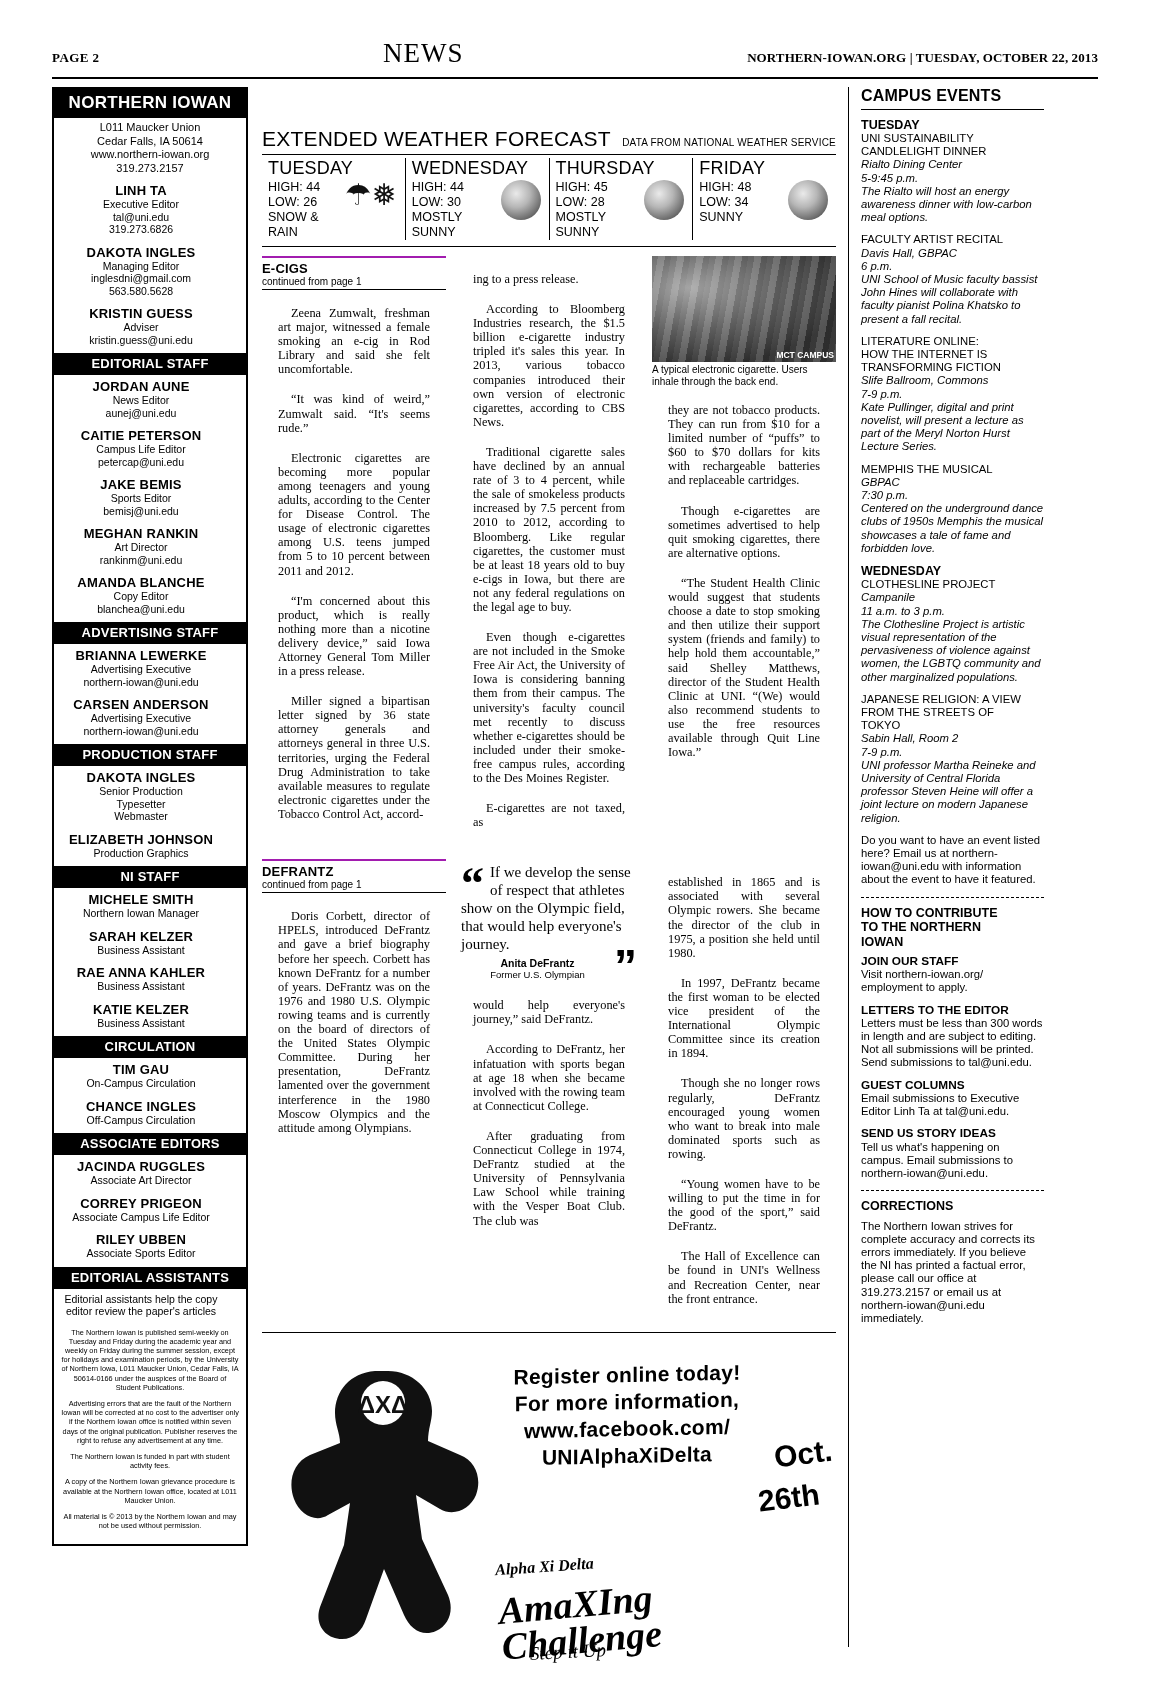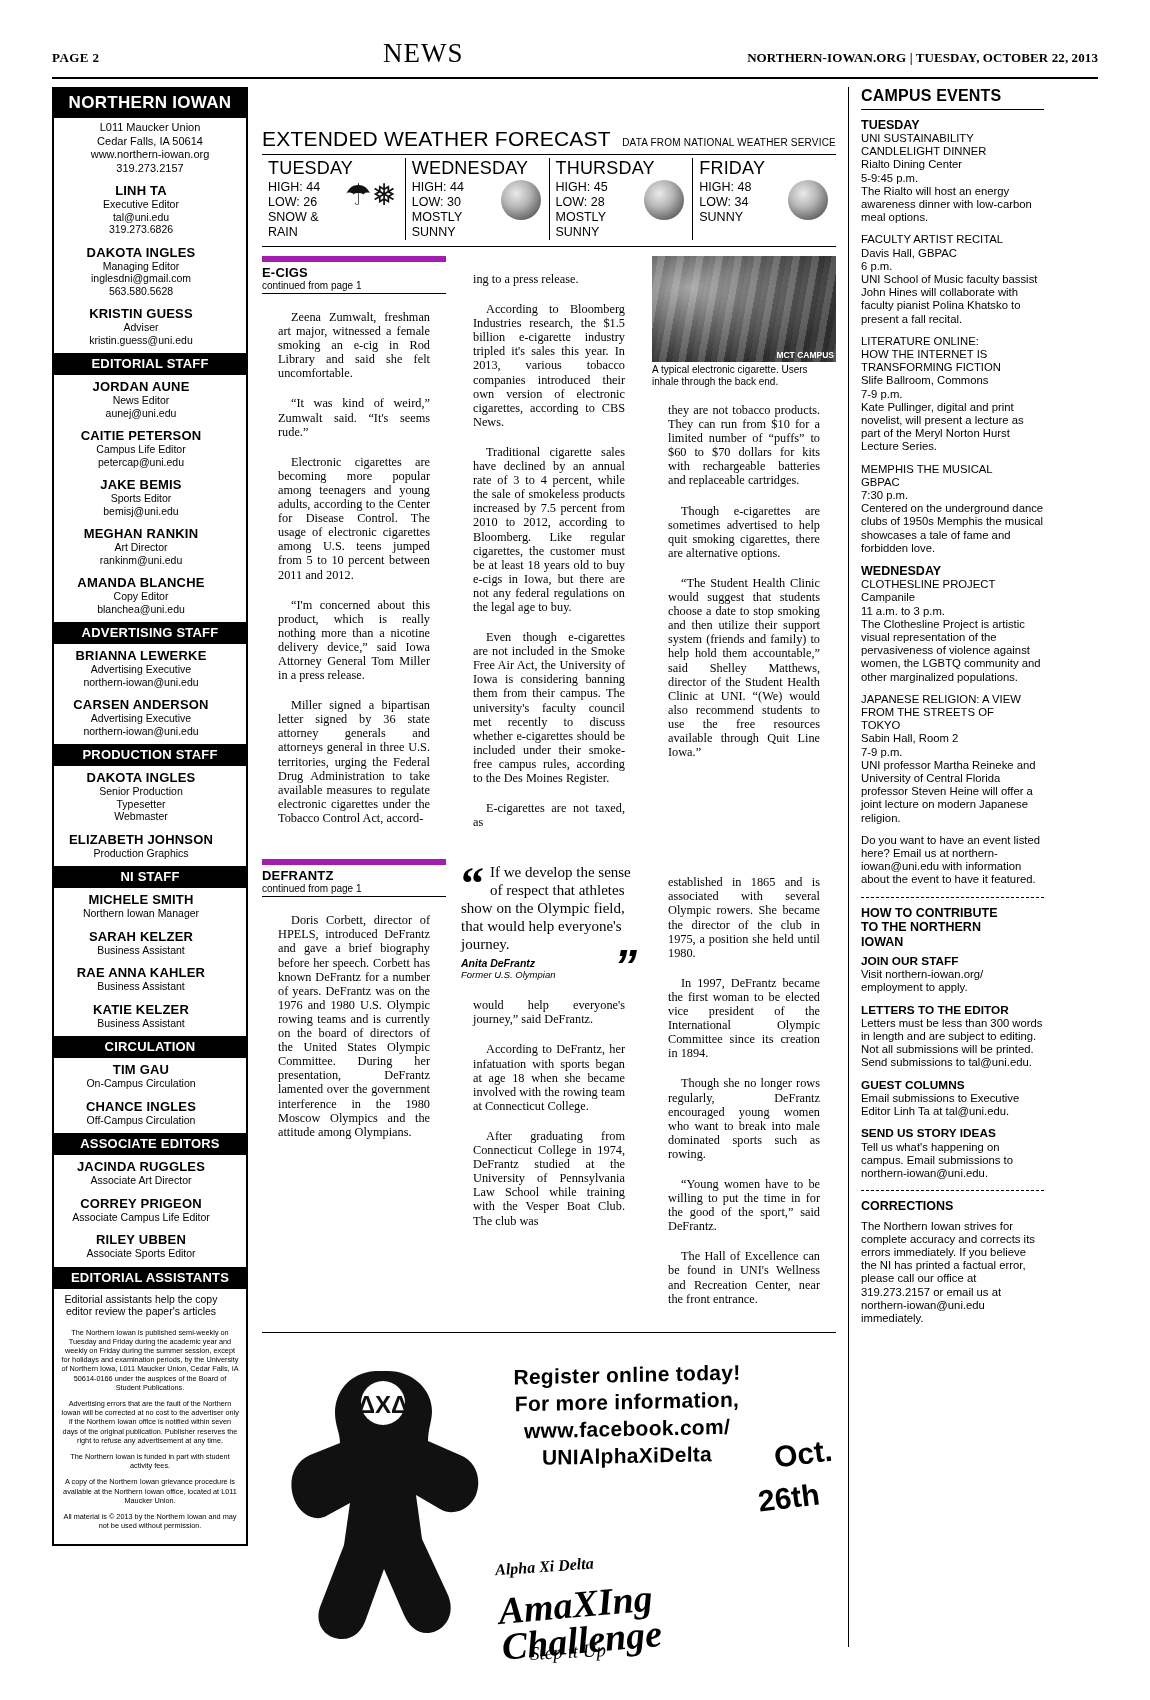--- a/index.html
+++ b/index.html
@@ -90,21 +90,21 @@
     width: 40px; height: 40px; border-radius: 50%;
     background: radial-gradient(circle at 38% 34%, #eaeaea 0%, #b6b6b6 38%, #6e6e6e 72%, #2a2a2a 100%);
     filter: blur(.2px);
   }
   .snow-rain { font-size: 30px; line-height: 30px; color: #111; }
 
   
   .stories { margin-top: 9px; }
   .story-cols { display: flex; gap: 11px; }
   .scol { flex: 1 1 0; }
-  .kicker-box { border-top: 6px solid #a21caf; border-bottom: 1px solid #000; padding: 3px 0 2px 0; margin-bottom: 5px; }
+  .kicker-box { border-top: 2px solid #a21caf; border-bottom: 1px solid #000; padding: 3px 0 2px 0; margin-bottom: 5px; }
   .kicker { font-family: "Liberation Sans", sans-serif; font-weight: bold; font-size: 13px; letter-spacing: .2px; }
   .kicker-sub { font-family: "Liberation Sans", sans-serif; font-size: 10px; }
   p.body { font-size: 12.3px; line-height: 14.1px; text-align: justify; margin: 16px; text-indent: 13px; }
   .photo-wrap { margin-bottom: 3px; }
   .photo {
     width: 100%; height: 106px;
     background:
       radial-gradient(ellipse at 20% 30%, #9a9a9a 0%, #555 40%, #222 75%),
       repeating-linear-gradient(100deg, #1a1a1a 0 6px, #3a3a3a 6px 13px, #0d0d0d 13px 19px);
     background-blend-mode: screen;
@@ -114,21 +114,21 @@
     position: absolute; right: 2px; bottom: 2px;
     font-family: "Liberation Sans", sans-serif; font-size: 8.5px; font-weight: bold;
     color: #fff;
   }
   .caption { font-family: "Liberation Sans", sans-serif; font-size: 10px; line-height: 11.5px; margin: 2px 0 7px 0; }
 
   
   .quoteblock { padding: 4px 4px 2px 4px; position: relative; }
   .quote-mark { font-size: 46px; line-height: 26px; font-family: "Liberation Serif", serif; font-weight: bold; float: left; margin: 8px 6px 0 0; }
   .quote-text { font-size: 15px; line-height: 18px; font-style: normal; }
-  .quote-attr { text-align: left; font-family: "Liberation Sans", sans-serif; font-size: 10.5px; font-weight: bold; margin-top: 4px; font-style: italic; }
+  .quote-attr { text-align: center; font-family: "Liberation Sans", sans-serif; font-size: 10.5px; font-weight: bold; margin-top: 4px; }
   .quote-attr .sub { font-weight: normal; font-size: 9.5px; }
   .quote-close { font-size: 46px; line-height: 10px; font-weight: bold; float: right; margin-top: 4px; }
 
   
   .ad {
     border-top: 1.5px solid #000;
     margin-top: 10px; padding-top: 8px; position: relative; height: 400px;
   }
   .ad-inner { position: relative; width: 100%; height: 100%; }
   .puzzle {
@@ -163,21 +163,21 @@
   }
 
   
   .right-head {
     font-family: "Liberation Sans", sans-serif; font-weight: bold;
     font-size: 16px; letter-spacing: .2px; border-bottom: 1.5px solid #000;
     padding-bottom: 4px; margin-bottom: 6px;
   }
   .ev-day { font-family: "Liberation Sans", sans-serif; font-weight: bold; font-size: 12.5px; margin-top: 8px; }
   .ev { font-family: "Liberation Sans", sans-serif; font-size: 11.3px; line-height: 13.2px; margin-bottom: 9px; }
-  .ev .t { font-weight: normal; }
+  .ev .t { font-weight: normal; font-style: italic; }
   .dashed { border-top: 1.5px dashed #000; margin: 10px 0 8px 0; }
   .sub-head { font-family: "Liberation Sans", sans-serif; font-weight: bold; font-size: 12.5px; line-height: 14.5px; margin-bottom: 6px; }
   .blk { font-family: "Liberation Sans", sans-serif; font-size: 11.3px; line-height: 13.2px; margin-bottom: 9px; }
   .blk b { font-size: 11.8px; }
 </style>
 </head>
 <body>
 
 <div class="page">
 

